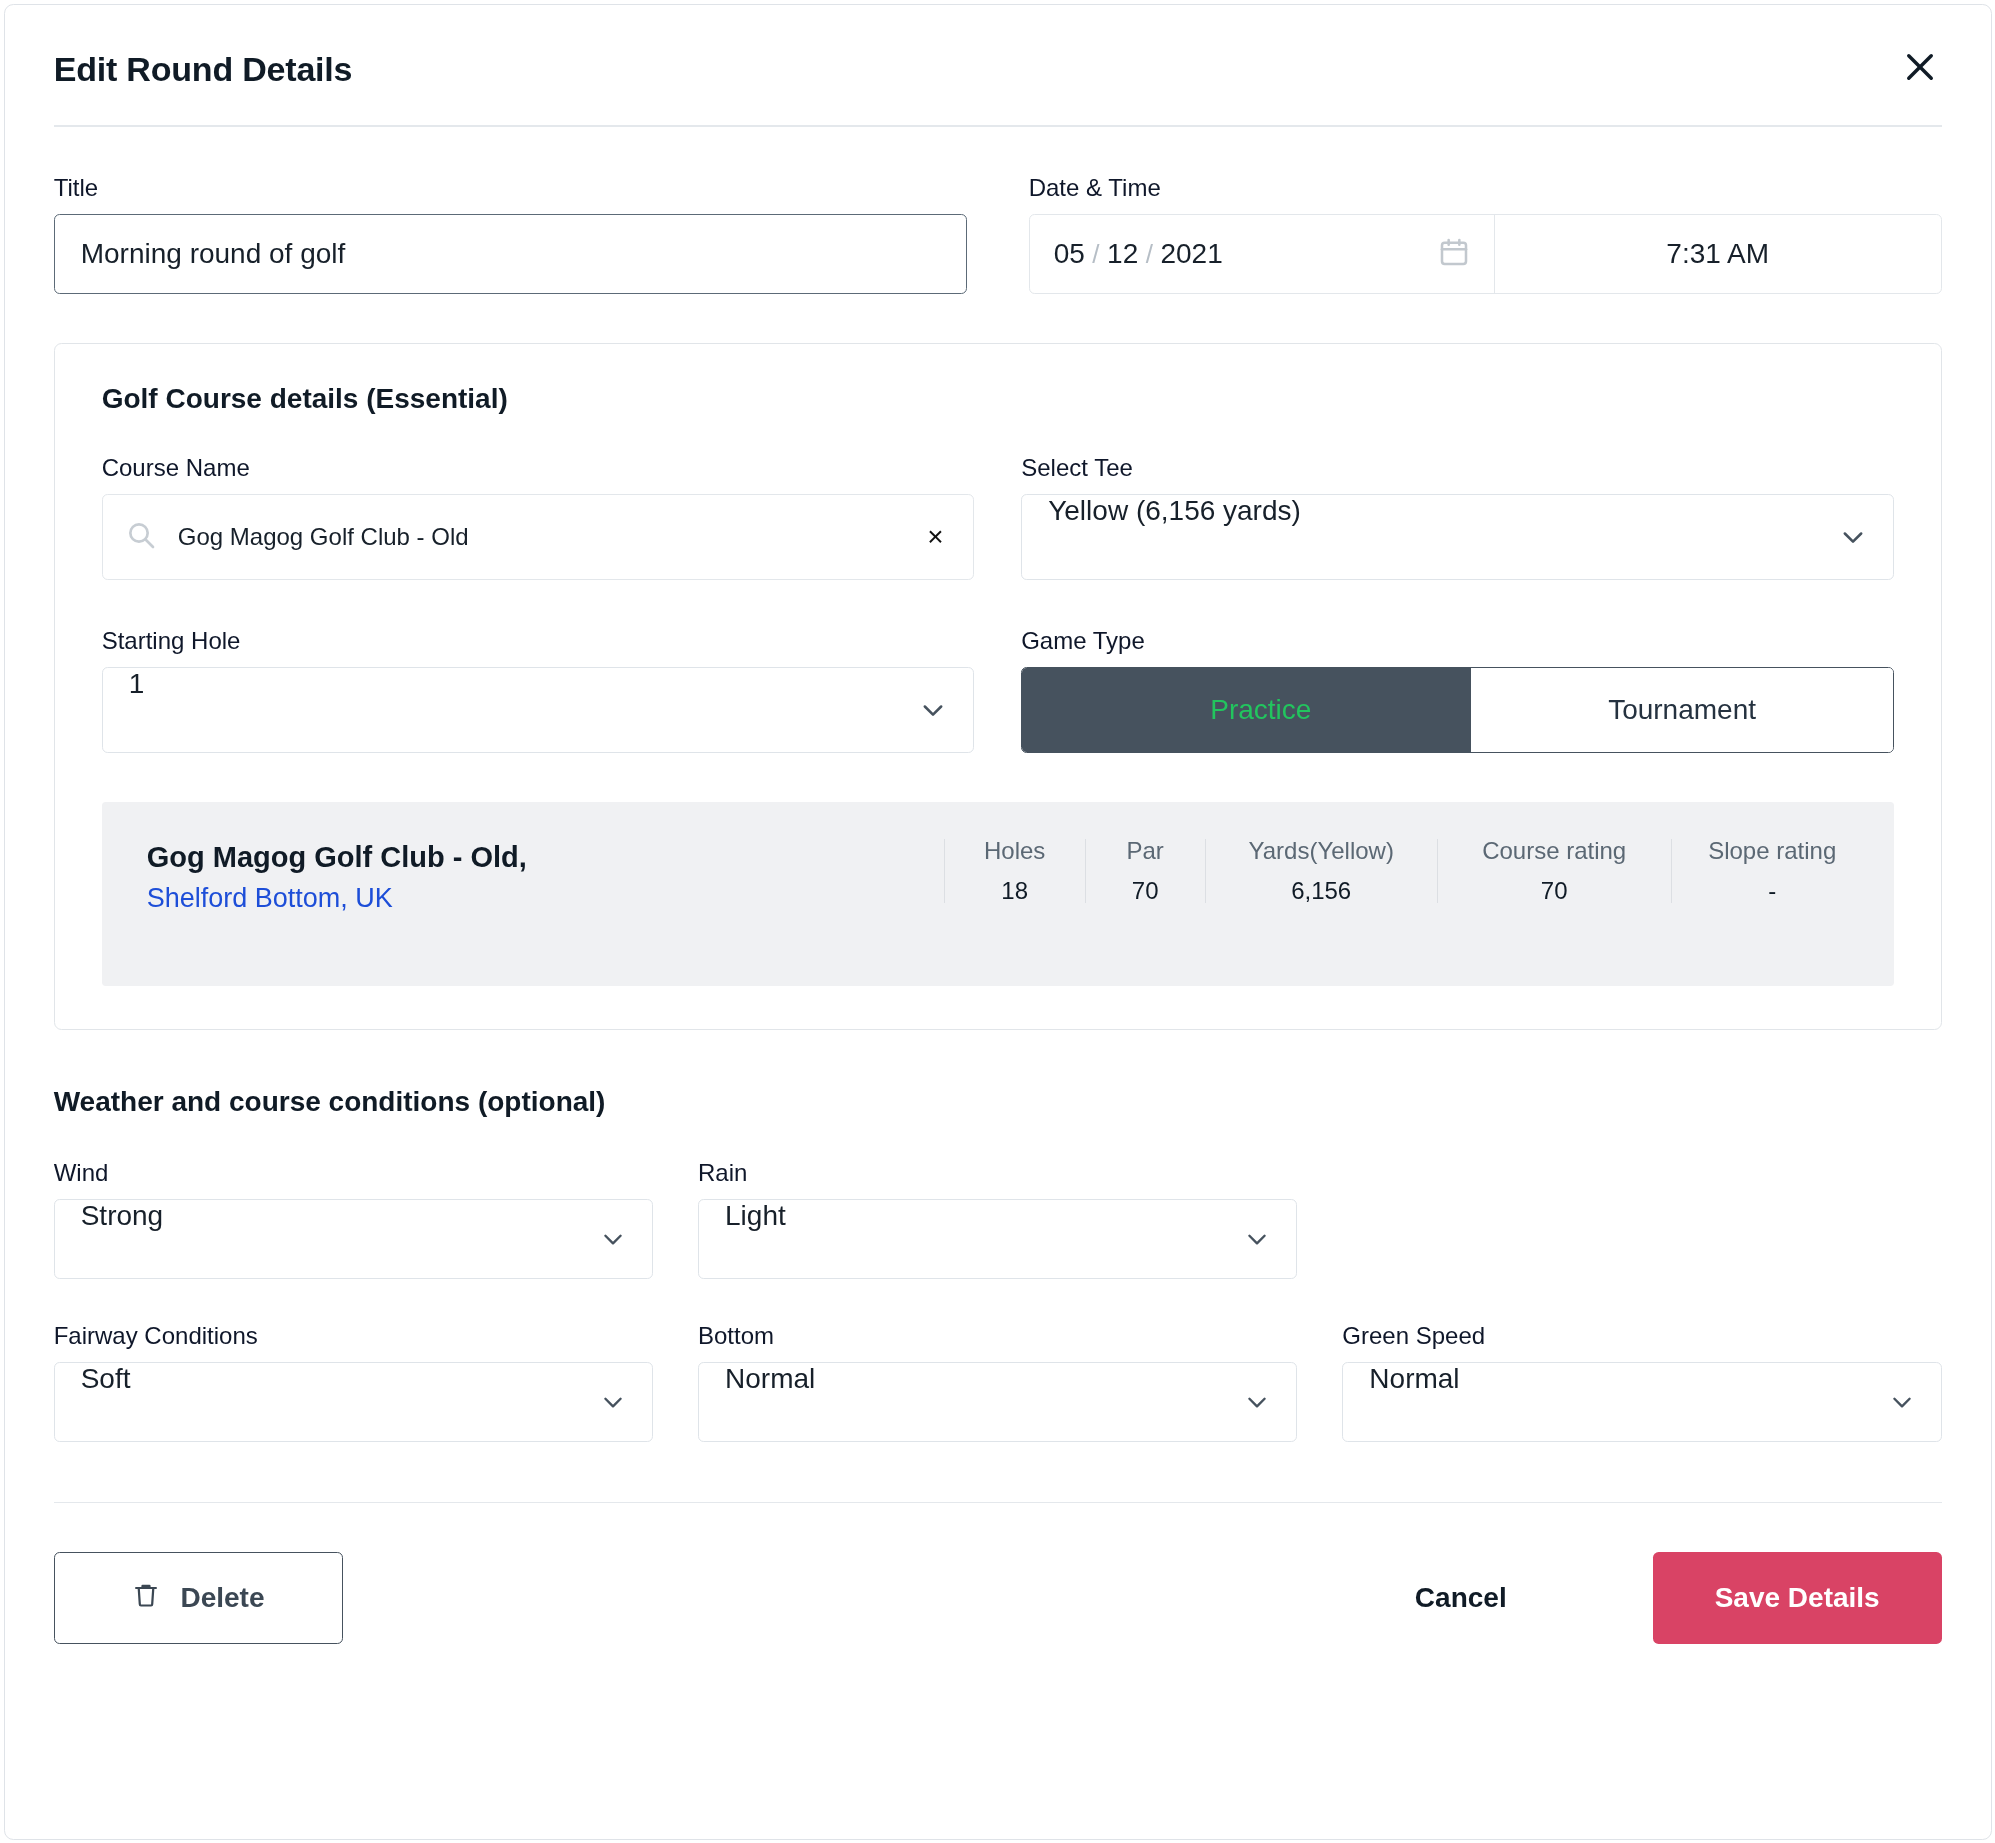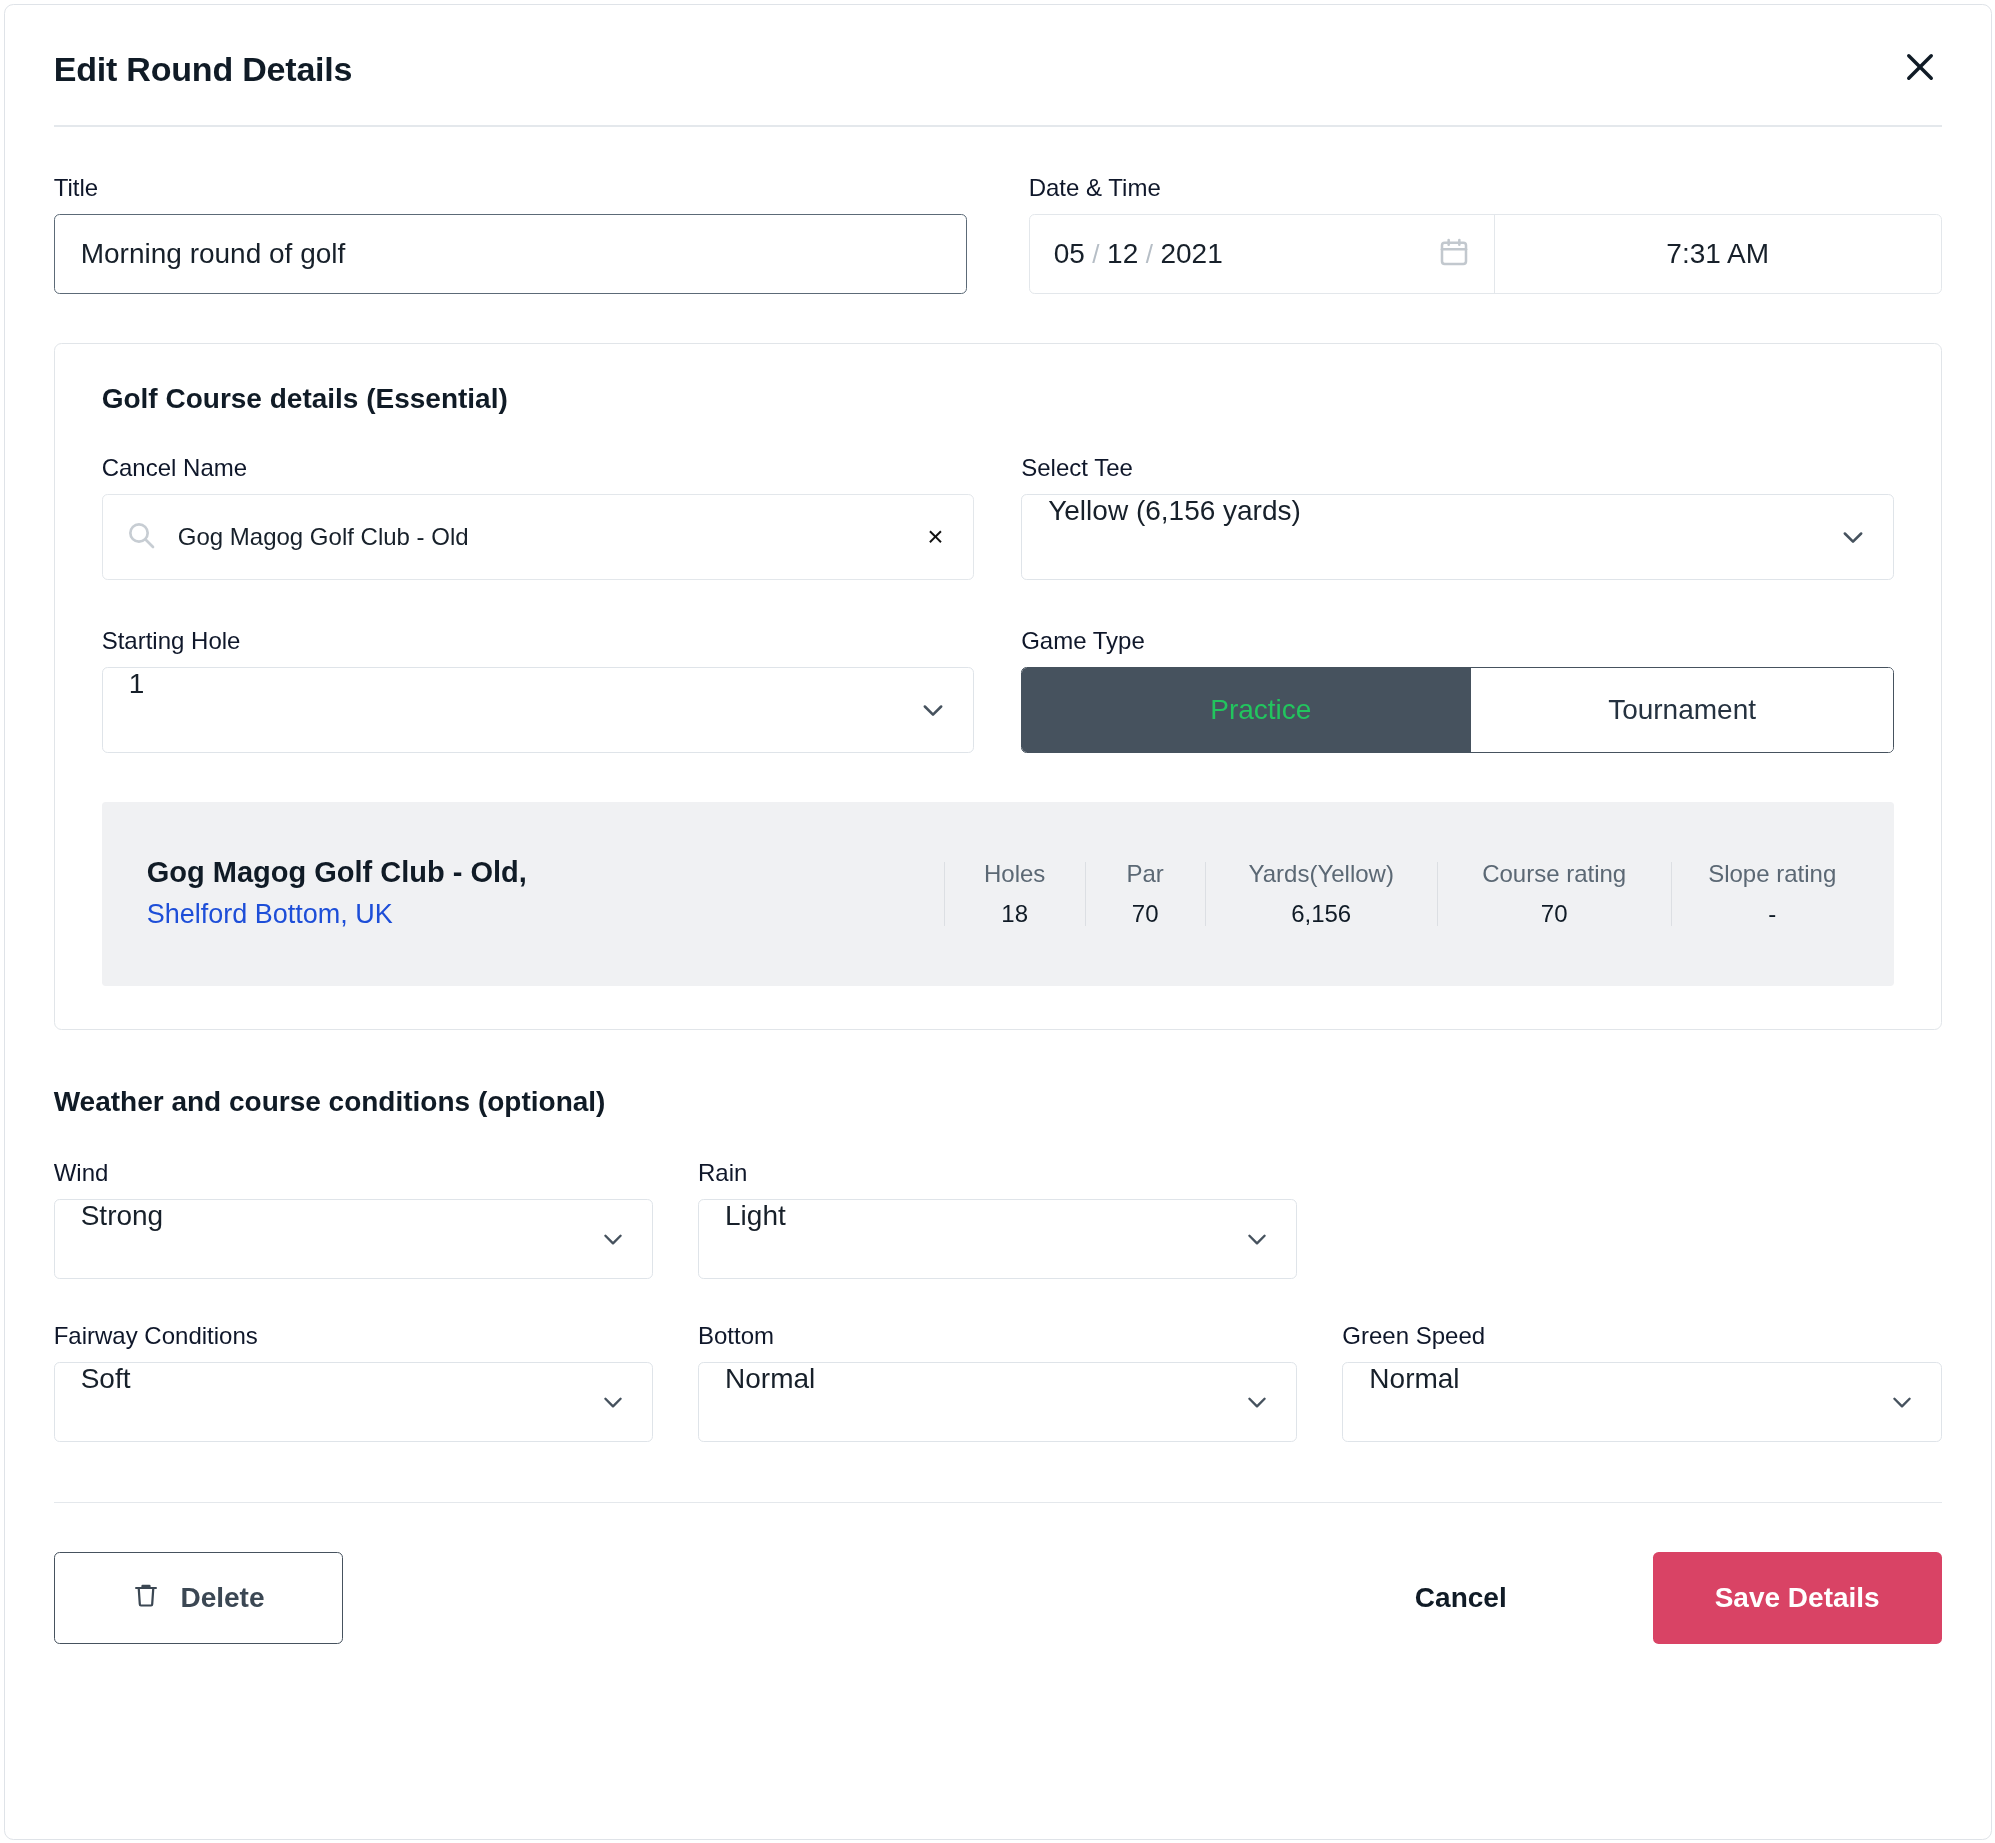--- a/index.html
+++ b/index.html
@@ -183,21 +183,21 @@
   }
   .seg.active { background: #46525e; color: #22c55e; padding-left: 28px; }
   .seg.inactive { background: #ffffff; color: #253240; }
 
   
   .stats-bar {
     margin-top: 49px;
     background: #f0f1f3;
     border-radius: 3.7px;
     display: flex;
-    align-items: center;
+    align-items: flex-start;
     padding: 37px 0 37px 45px;
     min-height: 184px;
   }
   .stats-name { flex: 1; padding-right: 28px; }
   .stats-name .n1 {
     font-size: 29px; font-weight: bold; color: #101b26;
     line-height: 1.25;
   }
   .stats-name .n2 {
     font-size: 27px; color: #1d4ed8; line-height: 1.35; margin-top: 5.6px;
@@ -338,21 +338,21 @@
         </div>
       </div>
     </div>
   </div>
 
   <div class="course-card">
     <div class="card-heading">Golf Course details (Essential)</div>
 
     <div class="card-row">
       <div class="card-col-l">
-        <div class="field-label">Cancel Name</div>
+        <div class="field-label">Course Name</div>
         <div class="search-input">
           <span>
             <svg width="32" height="32" viewBox="0 0 24 24" fill="none" stroke="#c7cdd3" stroke-width="2" stroke-linecap="round">
               <circle cx="10.5" cy="10.5" r="6.5"></circle>
               <line x1="15.4" y1="15.4" x2="21" y2="21"></line>
             </svg>
           </span>
           <span class="sval">Gog Magog Golf Club - Old</span>
           <span class="clear-x">×</span>
         </div>

